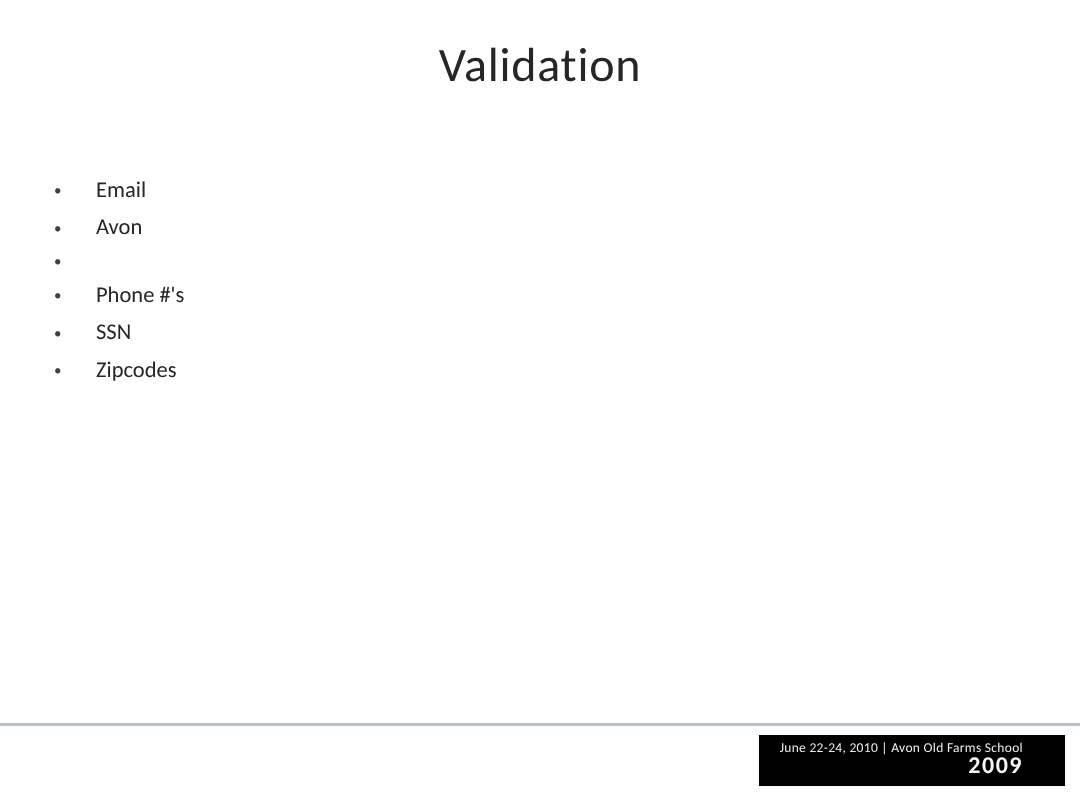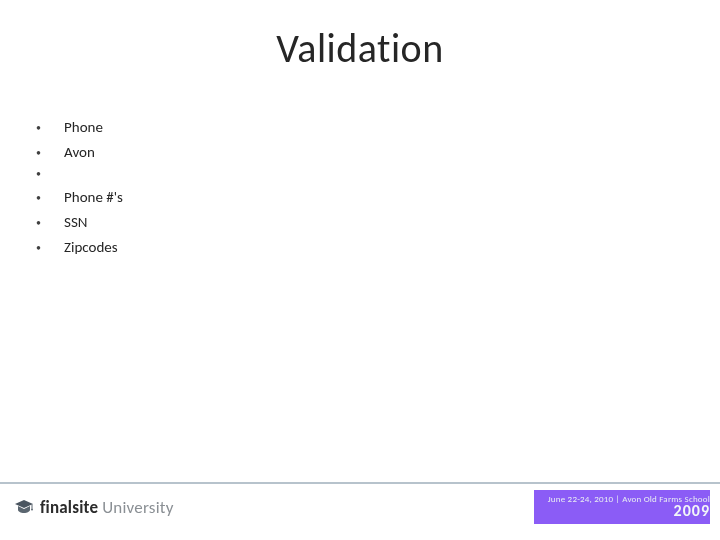--- a/index.html
+++ b/index.html
@@ -14,21 +14,21 @@
     width: 720px;
     height: 540px;
     position: relative;
   }
   .title {
     position: absolute;
     top: 24px;
     left: 0;
     width: 100%;
     text-align: center;
-    font-size: 40px;
+    font-size: 32px;
     font-weight: 400;
     color: #262626;
     letter-spacing: 0.5px;
   }
   .content {
     position: absolute;
     top: 118px;
     left: 36px;
     width: 620px;
   }
@@ -81,28 +81,28 @@
   .brand-icon svg { display: block; }
   .brand-wordmark {
     font-size: 17px;
     color: #3a3a3a;
     letter-spacing: 0.2px;
   }
   .brand-strong { font-weight: 600; color: #2b2b2b; }
   .brand-light { font-weight: 400; color: #8a8f94; margin-left: 4px; }
   .spacer { flex: 1; }
   .event-box {
-    background: #8b5cf6;
+    background: #000000;
     color: #e8eef2;
     height: 34px;
     display: flex;
     flex-direction: column;
     align-items: flex-end;
     justify-content: center;
-    padding: 2px 0 2px 14px;
+    padding: 2px 28px 2px 14px;
     line-height: 1.05;
   }
   .event-meta {
     font-size: 9px;
     letter-spacing: 0.2px;
   }
   .event-year {
     font-size: 16px;
     font-weight: 600;
     letter-spacing: 1px;
@@ -112,21 +112,21 @@
 </head>
 <body>
 
 <div class="slide">
 
   <h1 class="title">Validation</h1>
 
   <div class="content">
     <div class="bullet-item">
       <span class="bullet">•</span>
-      <span class="bullet-text">Phone</span>
+      <span class="bullet-text">Email</span>
     </div>
     <div class="bullet-item">
       <span class="bullet">•</span>
       <span class="bullet-text">Avon</span>
     </div>
     <div class="bullet-item">
       <span class="bullet">•</span>
     </div>
     <div class="bullet-item">
       <span class="bullet">•</span>
@@ -138,33 +138,20 @@
     </div>
     <div class="bullet-item">
       <span class="bullet">•</span>
       <span class="bullet-text">Zipcodes</span>
     </div>
   </div>
 
   <div class="footer">
     <div class="footer-rule"></div>
     <div class="footer-bar">
-      <div class="brand">
-        <span class="brand-icon">
-          <svg width="20" height="16" viewBox="0 0 20 16">
-            <path d="M10 1 L19 5 L10 9 L1 5 Z" fill="#4a5560"></path>
-            <path d="M4 7 L4 11 C4 12.5 6.7 14 10 14 C13.3 14 16 12.5 16 11 L16 7 L10 10 Z" fill="#5b6670"></path>
-            <line x1="18" y1="5.3" x2="18" y2="10" stroke="#4a5560" stroke-width="0.9"></line>
-            <circle cx="18" cy="10.6" r="0.9" fill="#4a5560"></circle>
-          </svg>
-        </span>
-        <span class="brand-wordmark">
-          <span class="brand-strong">finalsite</span><span class="brand-light">University</span>
-        </span>
-      </div>
       <div class="spacer"></div>
       <div class="event-box">
         <div class="event-meta">June 22-24, 2010 | Avon Old Farms School</div>
         <div class="event-year">2009</div>
       </div>
     </div>
   </div>
 
 </div>
 

